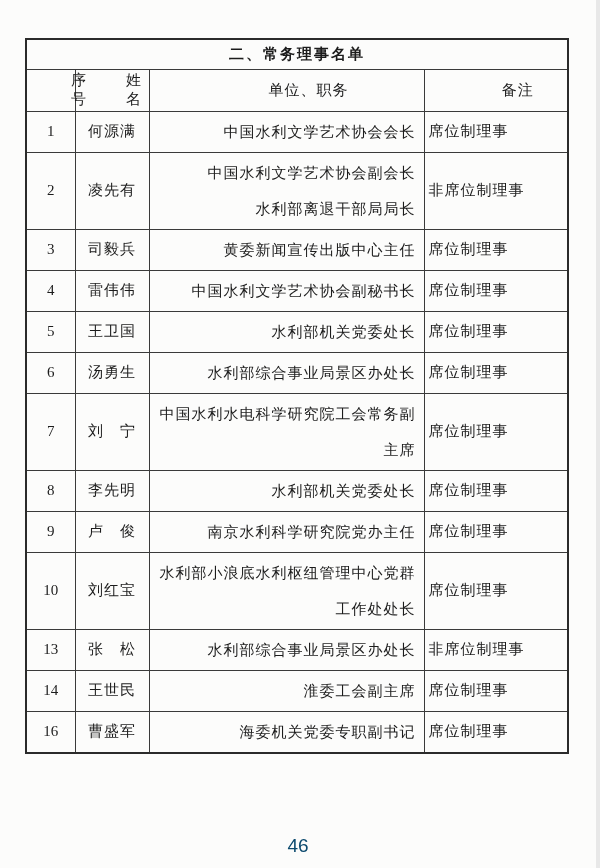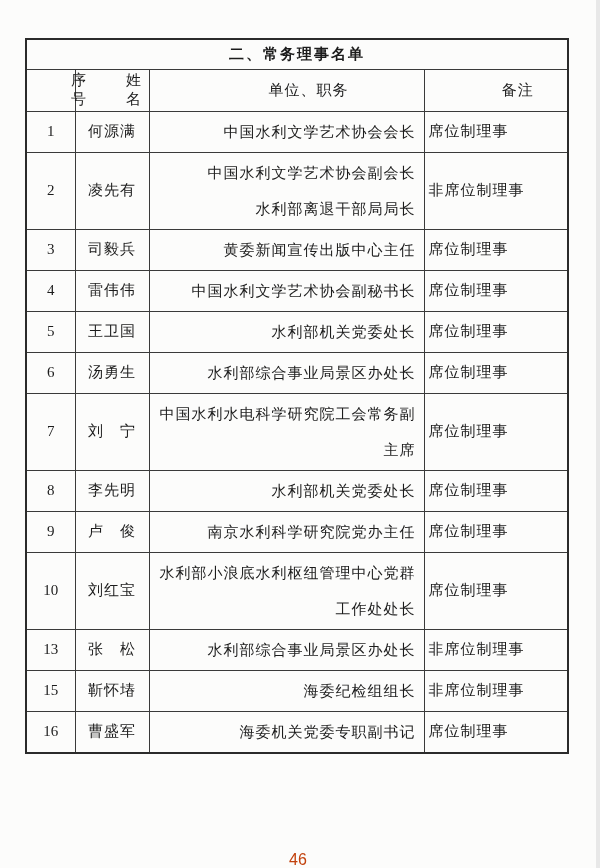--- a/index.html
+++ b/index.html
@@ -66,23 +66,22 @@
     padding-left: 4px;
     letter-spacing: 1px;
   }
   .page-number {
     position: absolute;
     left: 0;
     right: 0;
     top: 835px;
     text-align: center;
     font-family: "Liberation Sans", "DejaVu Sans", sans-serif;
-    font-size: 16px;
-    color: #c2410c;
-    margin-top: 16px;
+    font-size: 19px;
+    color: #0c4a6e;
   }
 </style>
 </head>
 <body>
 
 <div class="page">
 
   <table class="roster">
     <colgroup>
       <col class="c1">
@@ -197,29 +196,29 @@
 
   <tr>
     <td class="cell-no">13</td>
     <td class="cell-name">张　松</td>
     <td class="cell-pos">
             <div>水利部综合事业局景区办处长</div>
           </td>
     <td class="cell-remark">非席位制理事</td>
   </tr>
 
-
-  <tr>
-    <td class="cell-no">15</td>
-    <td class="cell-name">靳怀堾</td>
-    <td class="cell-pos">
-            <div>海委纪检组组长</div>
-          </td>
-    <td class="cell-remark">非席位制理事</td>
-  </tr>
+  <tr>
+    <td class="cell-no">14</td>
+    <td class="cell-name">王世民</td>
+    <td class="cell-pos">
+            <div>淮委工会副主席</div>
+          </td>
+    <td class="cell-remark">席位制理事</td>
+  </tr>
+
 
   <tr>
     <td class="cell-no">16</td>
     <td class="cell-name">曹盛军</td>
     <td class="cell-pos">
             <div>海委机关党委专职副书记</div>
           </td>
     <td class="cell-remark">席位制理事</td>
   </tr>
 </tbody>

